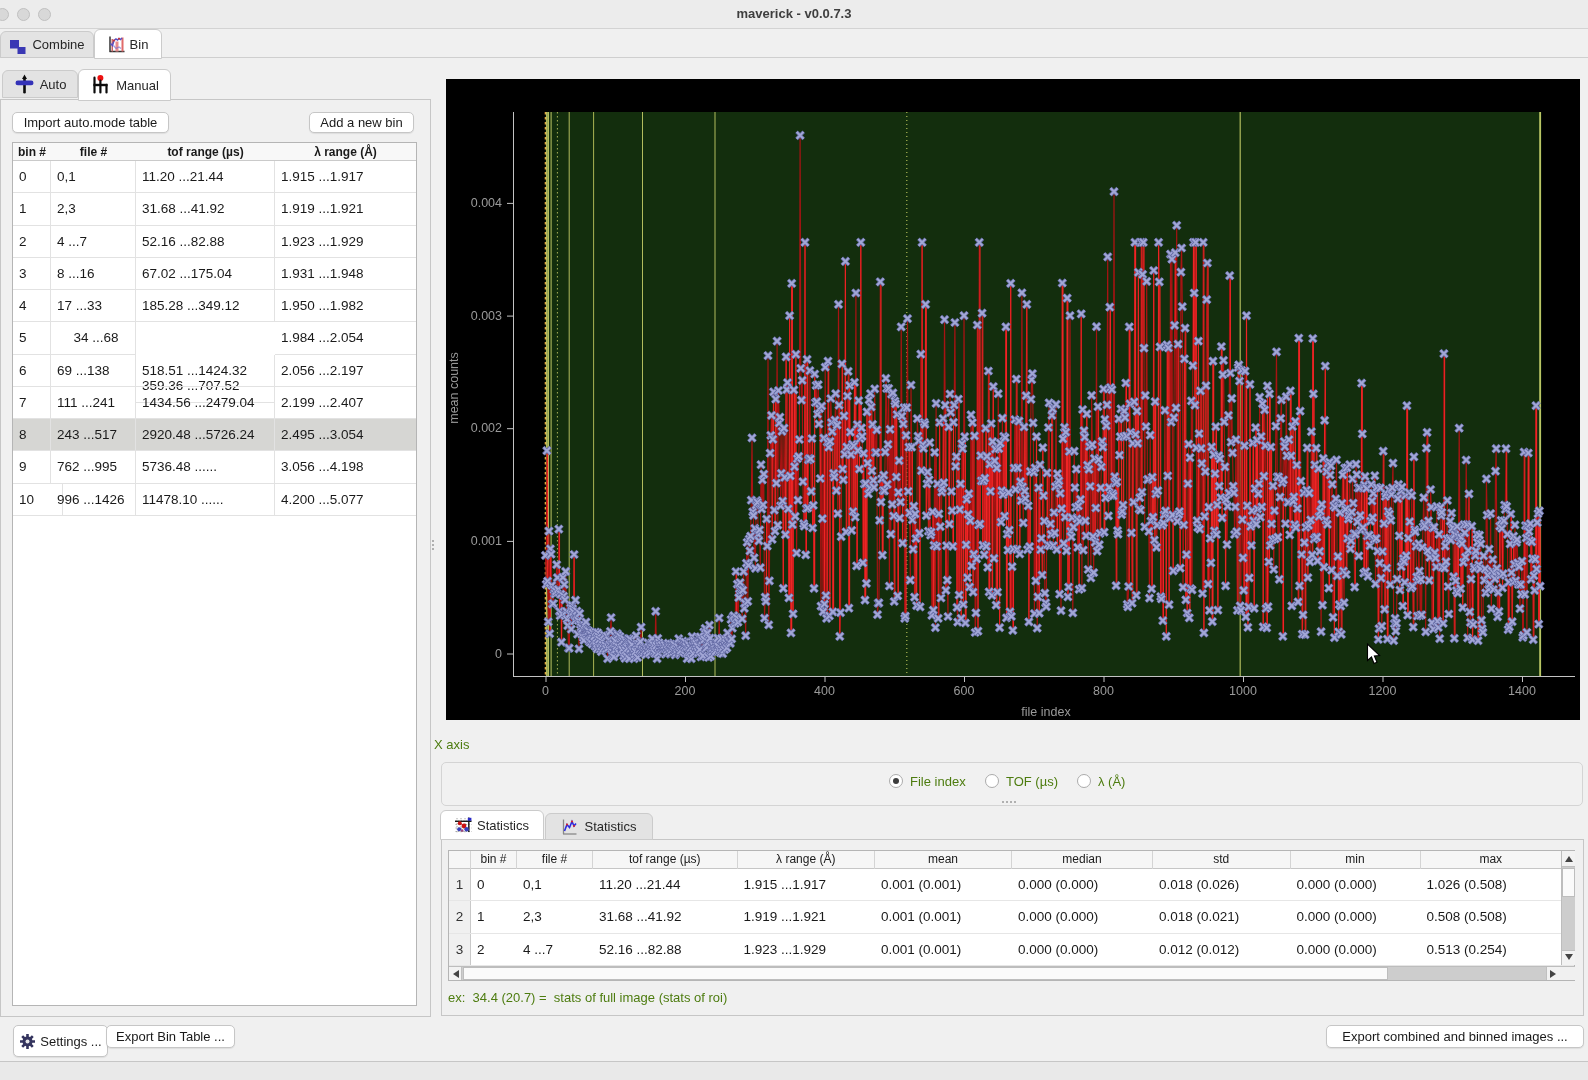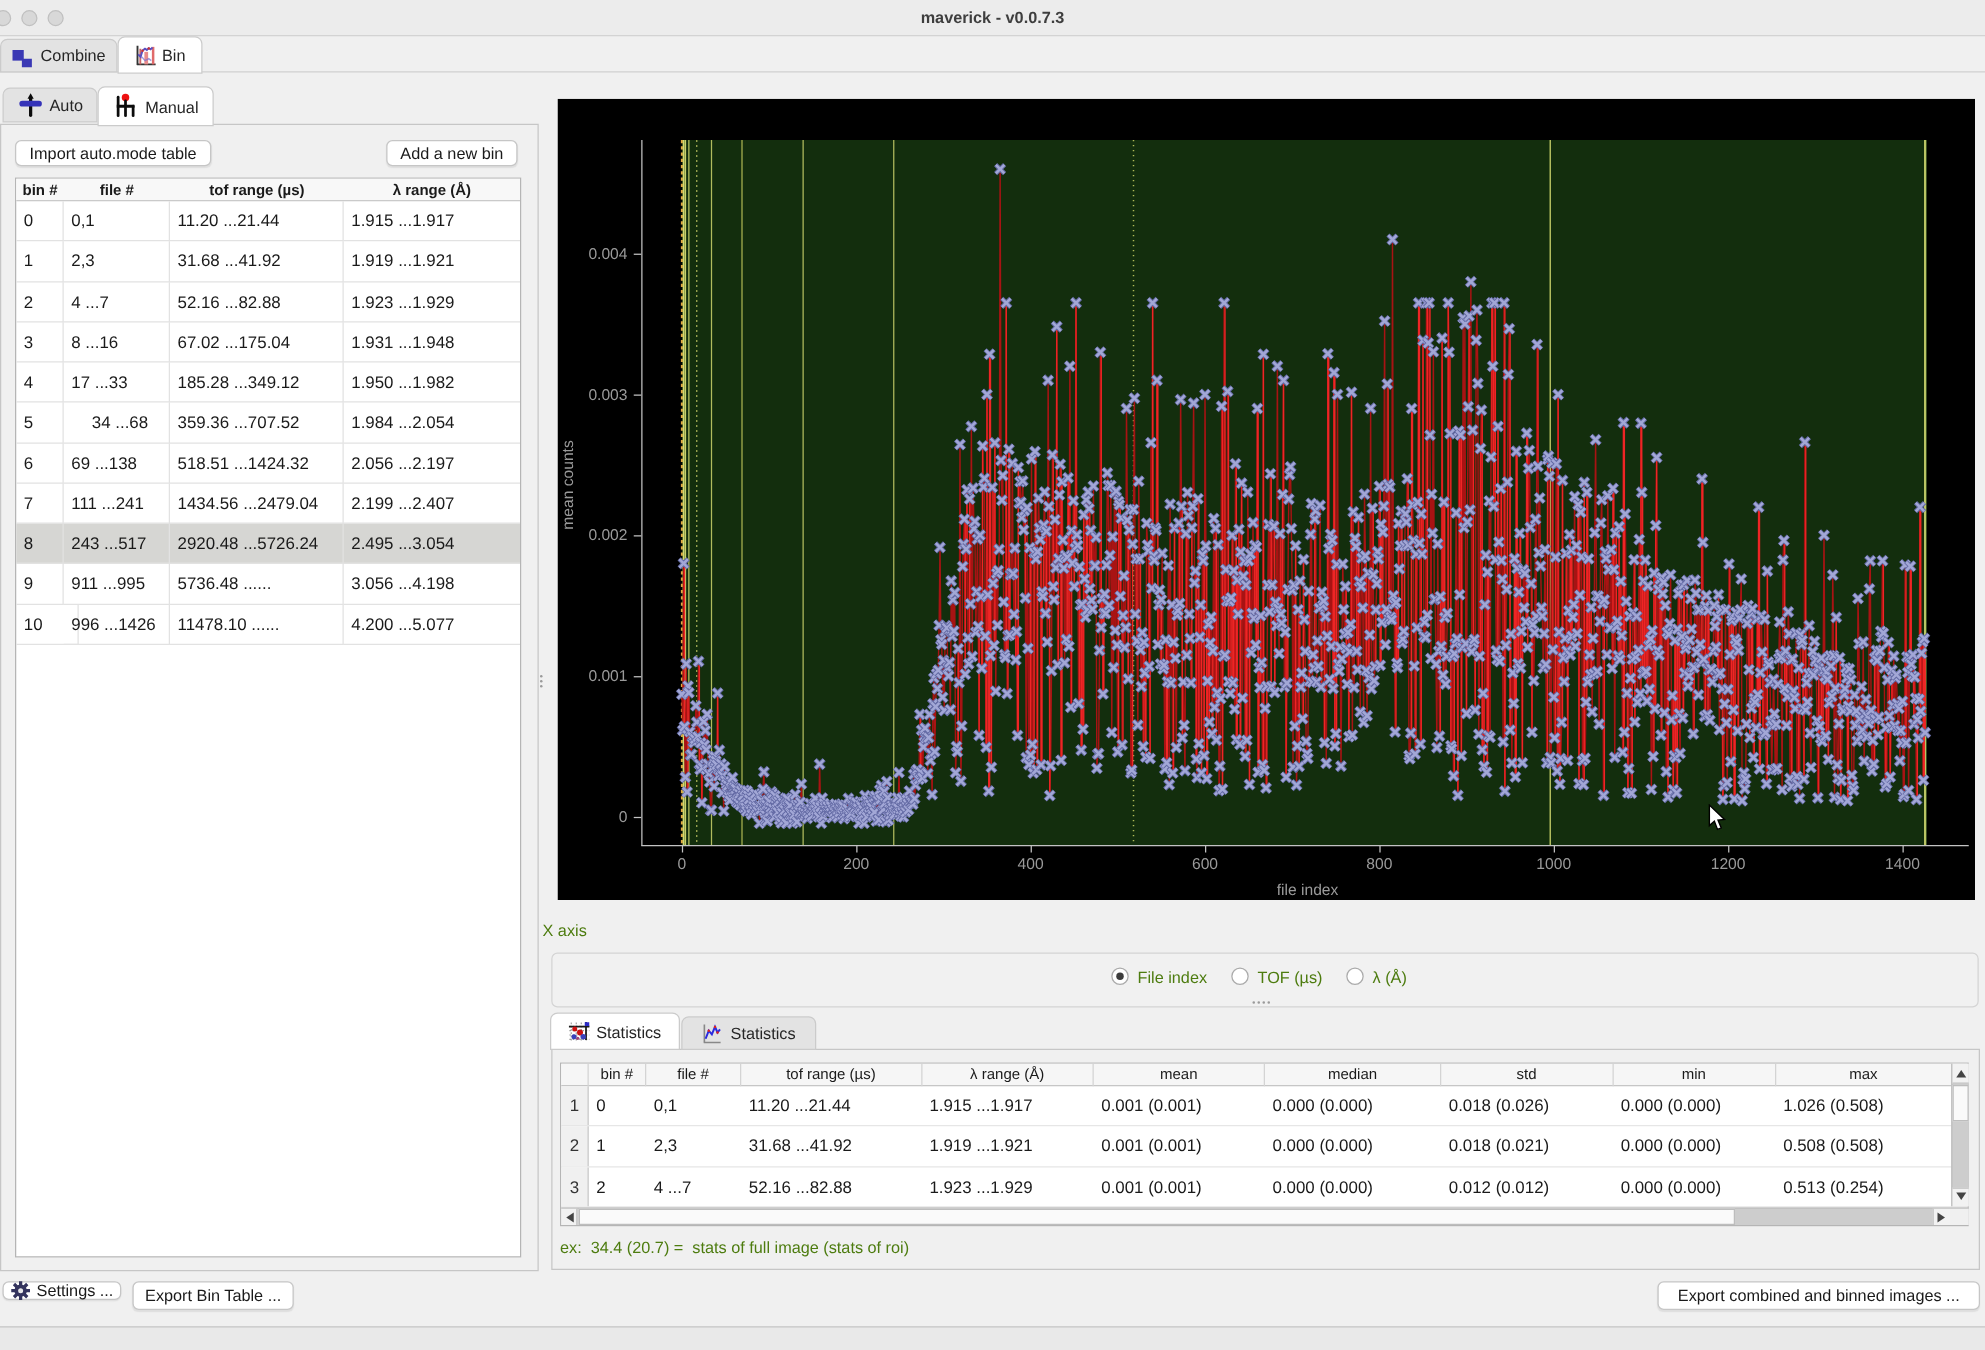--- a/index.html
+++ b/index.html
@@ -105,21 +105,21 @@
     </div>
     <div class="bt-row" style="top:147.0px">
       <div style="left:0px;width:38px;">4</div>
       <div style="left:38px;width:85px;">17 ...33</div>
       <div style="left:123px;width:139px;">185.28 ...349.12</div>
       <div style="left:262px;width:141px;">1.950 ...1.982</div>
     </div>
     <div class="bt-row" style="top:179.25px">
       <div style="left:0px;width:38px;">5</div>
       <div style="left:38px;width:85px;text-align:center;">34 ...68</div>
-      <div style="left:123px;width:139px;">359.36 ...707.52</div>
+      <div style="left:123px;width:139px;margin-top:48px;">359.36 ...707.52</div>
       <div style="left:262px;width:141px;">1.984 ...2.054</div>
     </div>
     <div class="bt-row" style="top:211.5px">
       <div style="left:0px;width:38px;">6</div>
       <div style="left:38px;width:85px;">69 ...138</div>
       <div style="left:123px;width:139px;">518.51 ...1424.32</div>
       <div style="left:262px;width:141px;">2.056 ...2.197</div>
     </div>
     <div class="bt-row" style="top:243.75px">
       <div style="left:0px;width:38px;">7</div>
@@ -128,21 +128,21 @@
       <div style="left:262px;width:141px;">2.199 ...2.407</div>
     </div>
     <div class="bt-row" style="top:276.0px">
       <div style="left:0px;width:38px;background:#d6d6d3;">8</div>
       <div style="left:38px;width:85px;background:#d6d6d3;">243 ...517</div>
       <div style="left:123px;width:139px;background:#d6d6d3;">2920.48 ...5726.24</div>
       <div style="left:262px;width:141px;background:#d6d6d3;">2.495 ...3.054</div>
     </div>
     <div class="bt-row" style="top:308.25px">
       <div style="left:0px;width:38px;">9</div>
-      <div style="left:38px;width:85px;">911 ...995</div>
+      <div style="left:38px;width:85px;">762 ...995</div>
       <div style="left:123px;width:139px;">5736.48 ......</div>
       <div style="left:262px;width:141px;">3.056 ...4.198</div>
     </div>
     <div class="bt-row" style="top:340.5px">
       <div style="left:0px;width:50px;">10</div>
       <div style="left:38px;width:85px;">996 ...1426</div>
       <div style="left:123px;width:139px;">11478.10 ......</div>
       <div style="left:262px;width:141px;">4.200 ...5.077</div>
     </div>
 </div>
@@ -1729,21 +1729,21 @@
   <div class="arrow" style="left:4px;top:3px;border-top:4px solid transparent;border-bottom:4px solid transparent;border-right:6px solid #444"></div>
   <div class="abs" style="left:14px;top:0;width:925px;height:13px;background:#fafafa;border:1px solid #bdbdbd"></div>
   <div class="abs" style="left:1097px;top:0;width:14px;height:13px;background:#f2f2f2;border-left:1px solid #c0c0c0"></div>
   <div class="arrow" style="left:1101px;top:3px;border-top:4px solid transparent;border-bottom:4px solid transparent;border-left:6px solid #444"></div>
   <div class="abs" style="left:1111px;top:0;width:15px;height:13px;background:#f0f0f0"></div>
 </div>
 </div>
 
 <div class="lbl" style="left:448px;top:990px">ex:&nbsp; 34.4 (20.7) =&nbsp; stats of full image (stats of roi)</div>
 
-<div class="btn" style="left:2px;top:1025px;width:95px;height:15px"><svg width="17" height="17" viewBox="0 0 17 17" style="margin-right:4px">
+<div class="btn" style="left:13px;top:1025px;width:95px;height:32px"><svg width="17" height="17" viewBox="0 0 17 17" style="margin-right:4px">
       <g fill="#34345e">
         <circle cx="8.5" cy="8.5" r="5"></circle>
         <g stroke="#34345e" stroke-width="2.6">
           <path d="M8.5 1v4M8.5 12v4M1 8.5h4M12 8.5h4M3.2 3.2l2.8 2.8M11 11l2.8 2.8M13.8 3.2 11 6M6 11l-2.8 2.8"></path>
         </g>
       </g>
       <circle cx="8.5" cy="8.5" r="2" fill="#e8e8ea"></circle>
     </svg>Settings ...</div>
 <div class="btn" style="left:106px;top:1025px;width:129px;height:23px">Export Bin Table ...</div>
 <div class="btn" style="left:1326px;top:1025px;width:258px;height:23px">Export combined and binned images ...</div>

